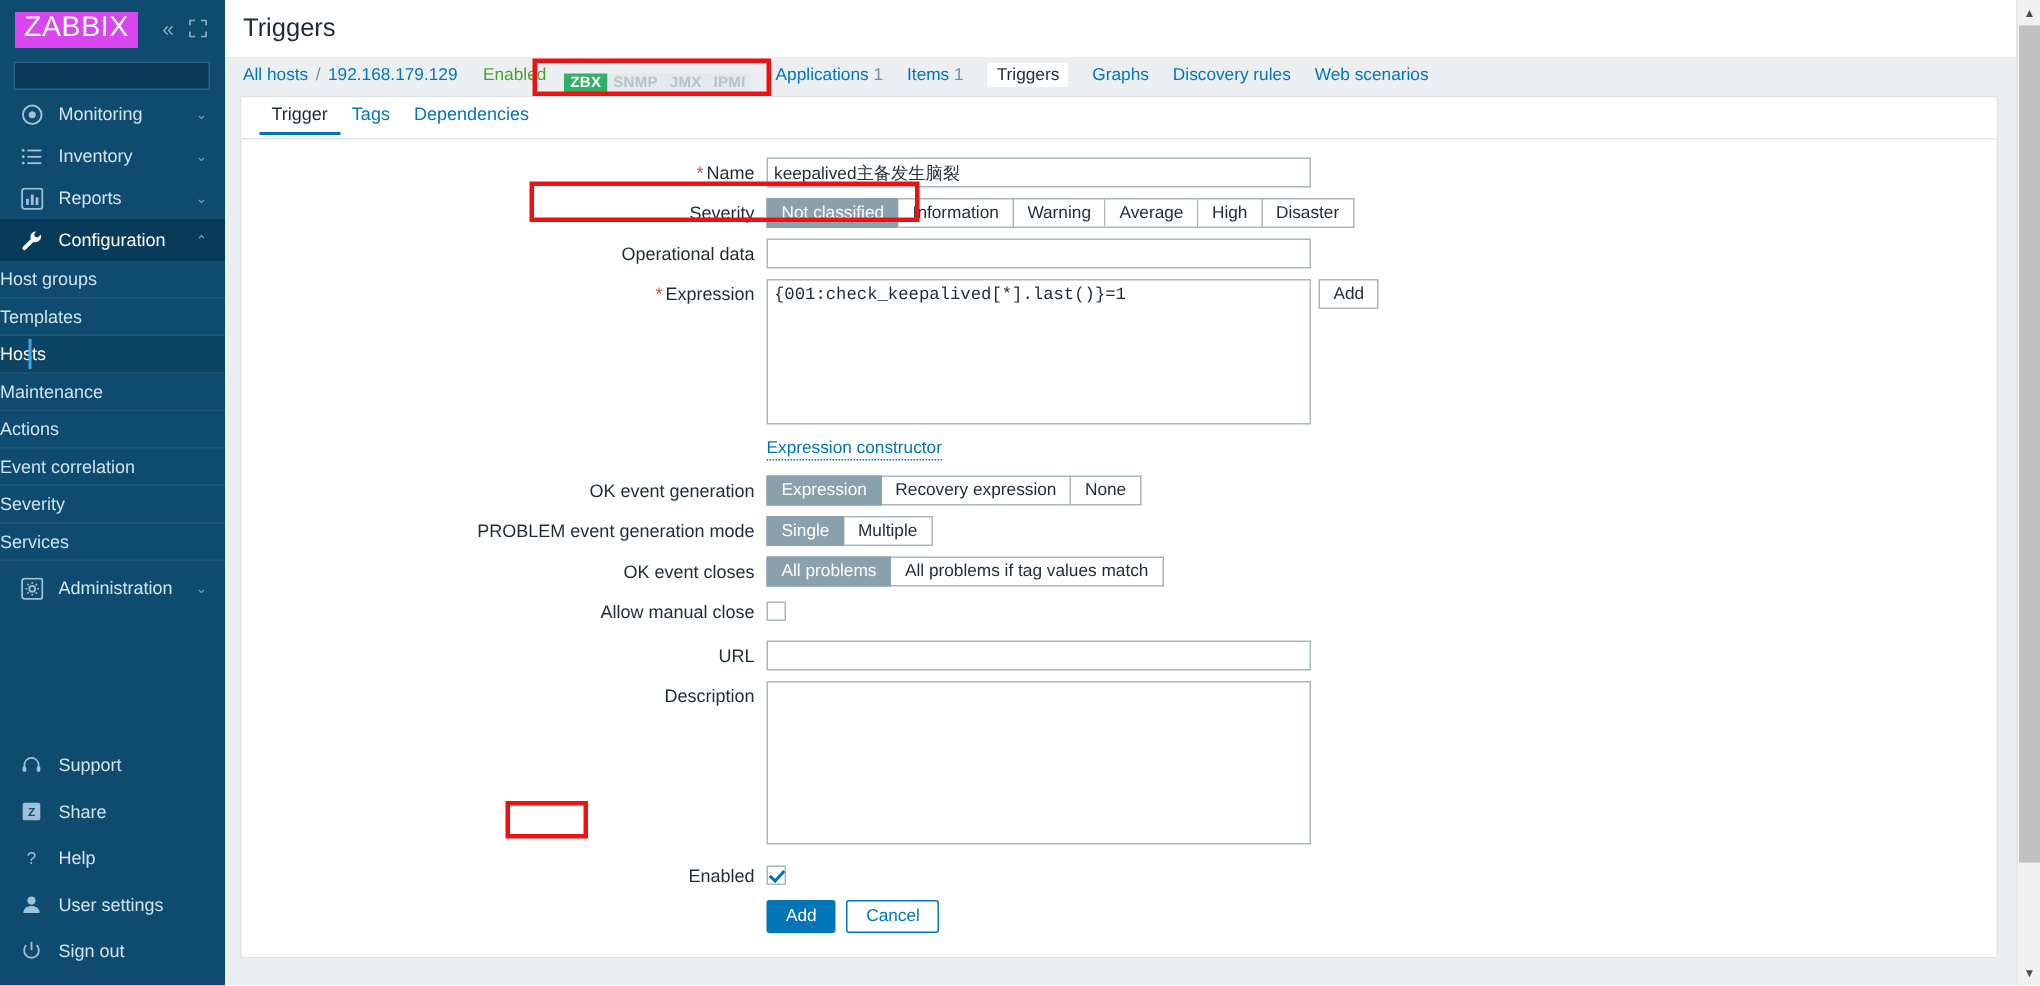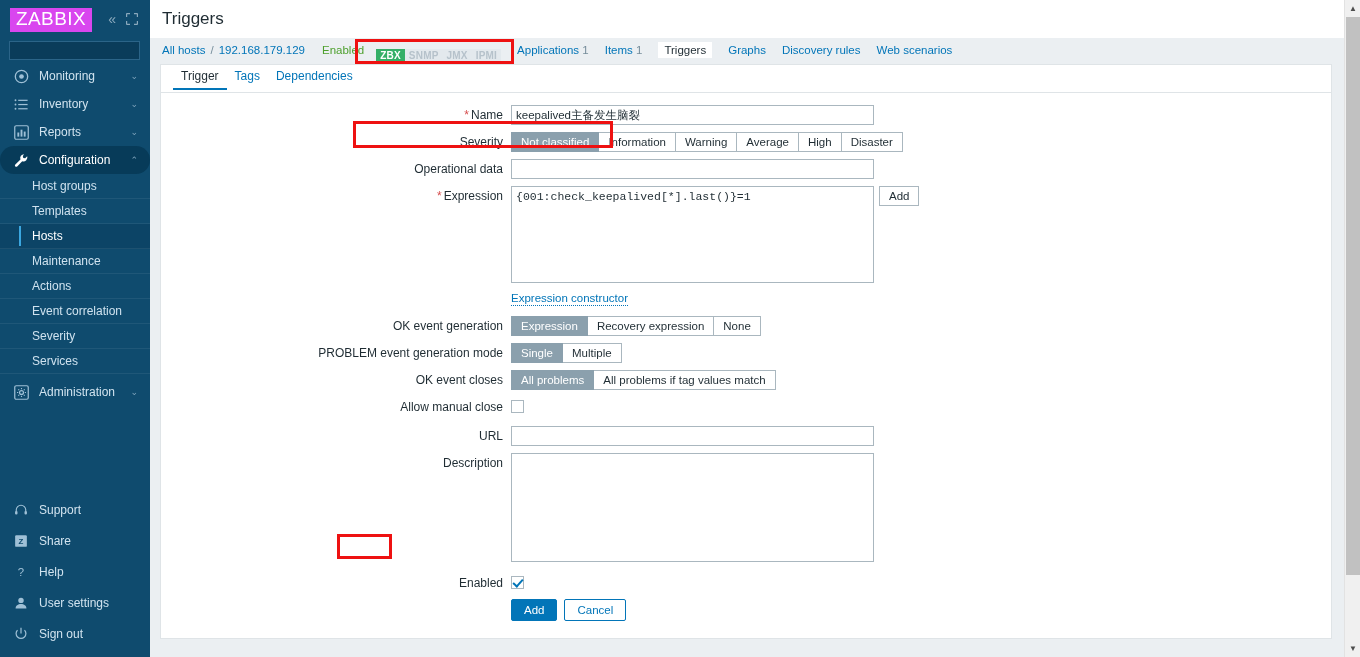--- a/index.html
+++ b/index.html
@@ -58,26 +58,26 @@
     padding-left: 12px; font-size: 12px; color: #d1e3ef;
     cursor: pointer; position: relative;
   }
   .nav-item .nav-ic {
     width: 18px; display: flex; align-items: center; justify-content: center;
     margin-right: 9px; color: #9fc0d6;
   }
   .nav-item .chev {
     position: absolute; right: 12px; color: #7fa4bc; font-size: 9px; line-height: 9px;
   }
-  .nav-item.active { background: #073b59; color: #ffffff; border-radius: 14px; }
+  .nav-item.active { background: #073b59; color: #ffffff; }
   .nav-item.active .nav-ic { color: #ffffff; }
 
   .sub-item {
     height: 25px; display: flex; align-items: center;
-    padding-left: 32px; font-size: 12px; color: #cfe2ef;
+    font-size: 12px; color: #cfe2ef;
     cursor: pointer; position: relative;
     border-bottom: 1px solid #1b5madeup;
     border-bottom: 1px solid rgba(255,255,255,0.07);
   }
   .sub-item.sel { background: #0c4466; color: #ffffff; }
   .sub-item.sel::before {
     content: ""; position: absolute; left: 19px; top: 2px; bottom: 2px;
     width: 2px; background: #3ba7e0;
   }
 

